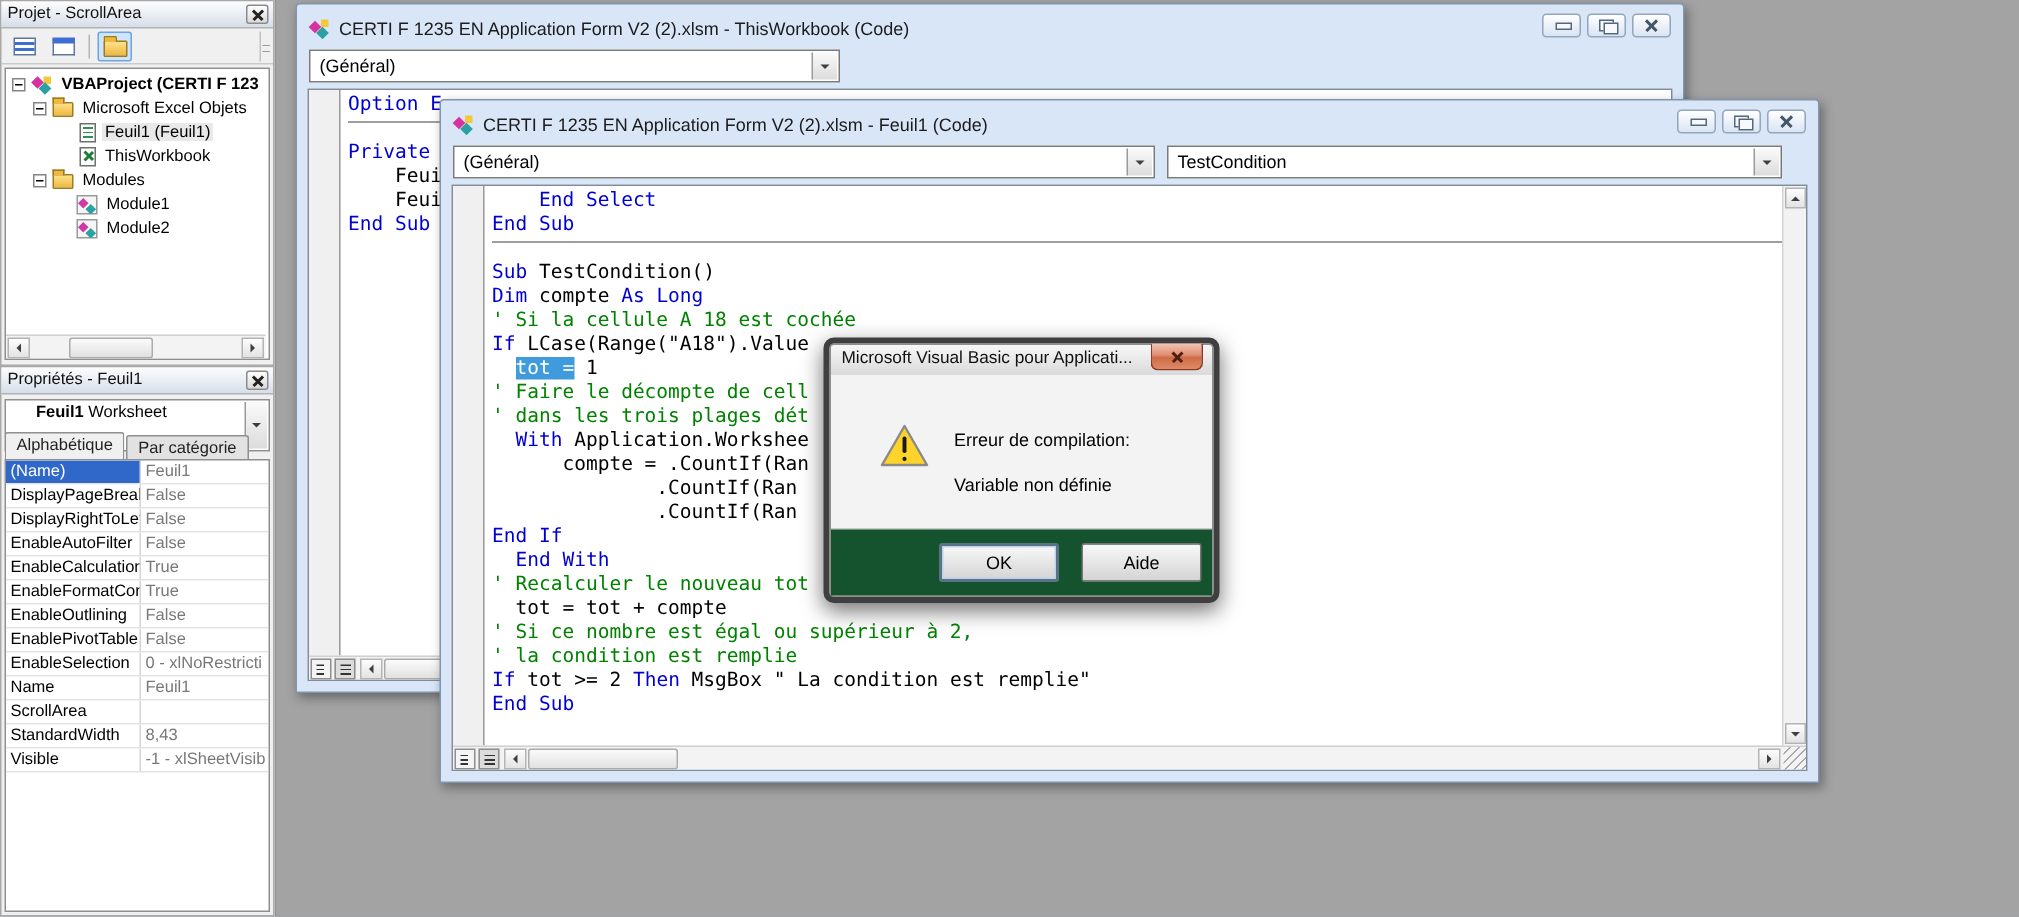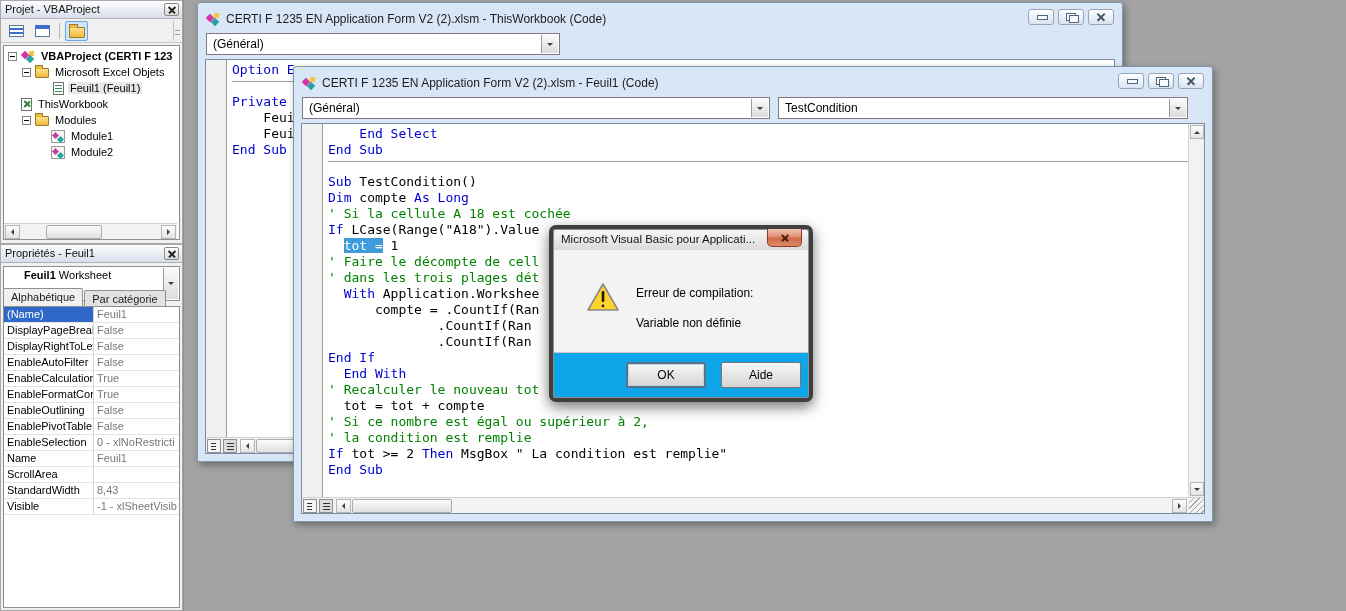--- a/index.html
+++ b/index.html
@@ -143,36 +143,36 @@
     white-space:nowrap;overflow:hidden;}
   .dlg-close{position:absolute;right:7px;top:0;width:35px;height:18px;border:1px solid #8d3a28;border-top:none;
     border-radius:0 0 5px 5px;background:linear-gradient(#f2c4b5,#e08f72 45%,#d06b47 55%,#dd8a67);}
   .dlg-close::before,.dlg-close::after{content:"";position:absolute;left:50%;top:50%;width:9px;height:1.6px;background:#4e2012;}
   .dlg-close::before{transform:translate(-50%,-50%) rotate(45deg);}
   .dlg-close::after{transform:translate(-50%,-50%) rotate(-45deg);}
   .dlg-content{position:absolute;left:1px;right:1px;top:21px;bottom:46px;background:#f3f3f3;}
   .dlg-icon{position:absolute;left:32px;top:32px;}
   .dlg-text1{position:absolute;left:82px;top:36px;font-size:12px;color:#000;}
   .dlg-text2{position:absolute;left:82px;top:66px;font-size:12px;color:#000;}
-  .dlg-footer{position:absolute;left:1px;right:1px;bottom:1px;height:45px;background:#0ea5e9;border-top:1px solid #cbcbcb;}
+  .dlg-footer{position:absolute;left:1px;right:1px;bottom:1px;height:45px;background:#14532d;border-top:1px solid #cbcbcb;}
   .dlg-btn{position:absolute;top:9px;width:80px;height:26px;font-size:12px;color:#000;
     background:linear-gradient(#f8f8f8,#d4d4d4);border:1px solid #757575;border-radius:2px;
     font-family:"Liberation Sans",sans-serif;}
   .dlg-btn.default{border:2px solid #5a7186;box-shadow:inset 0 0 0 1px #bcd4ea;}
 </style>
 </head>
 <body>
 
 <div class="screen">
 
   <div class="dock">
 
     <section class="panel project">
       <div class="panel-header">
-        <span>Projet - VBAProject</span>
+        <span>Projet - ScrollArea</span>
         <span class="panel-close">
             <i class="xbar a"></i>
             <i class="xbar b"></i>
           </span>
       </div>
       <div class="panel-toolbar">
         <button class="tbtn">
             <span class="pane lines"></span>
           </button>
         <button class="tbtn">
@@ -194,21 +194,21 @@
             <div class="tree-row" style="padding-left: 18px;">
               <span class="expander"></span>
               <span class="ticon ti-folder"></span>
               <span class="tlabel">Microsoft Excel Objets</span>
             </div>
             <div class="tree-row" style="padding-left: 32px;">
               <span class="expander-spacer"></span>
               <span class="ticon ti-worksheet"></span>
               <span class="tlabel sel">Feuil1 (Feuil1)</span>
             </div>
-            <div class="tree-row" style="">
+            <div class="tree-row" style="padding-left: 32px;">
               <span class="expander-spacer"></span>
               <span class="ticon ti-workbook"></span>
               <span class="tlabel">ThisWorkbook</span>
             </div>
             <div class="tree-row" style="padding-left: 18px;">
               <span class="expander"></span>
               <span class="ticon ti-folder"></span>
               <span class="tlabel">Modules</span>
             </div>
             <div class="tree-row" style="padding-left: 32px;">

